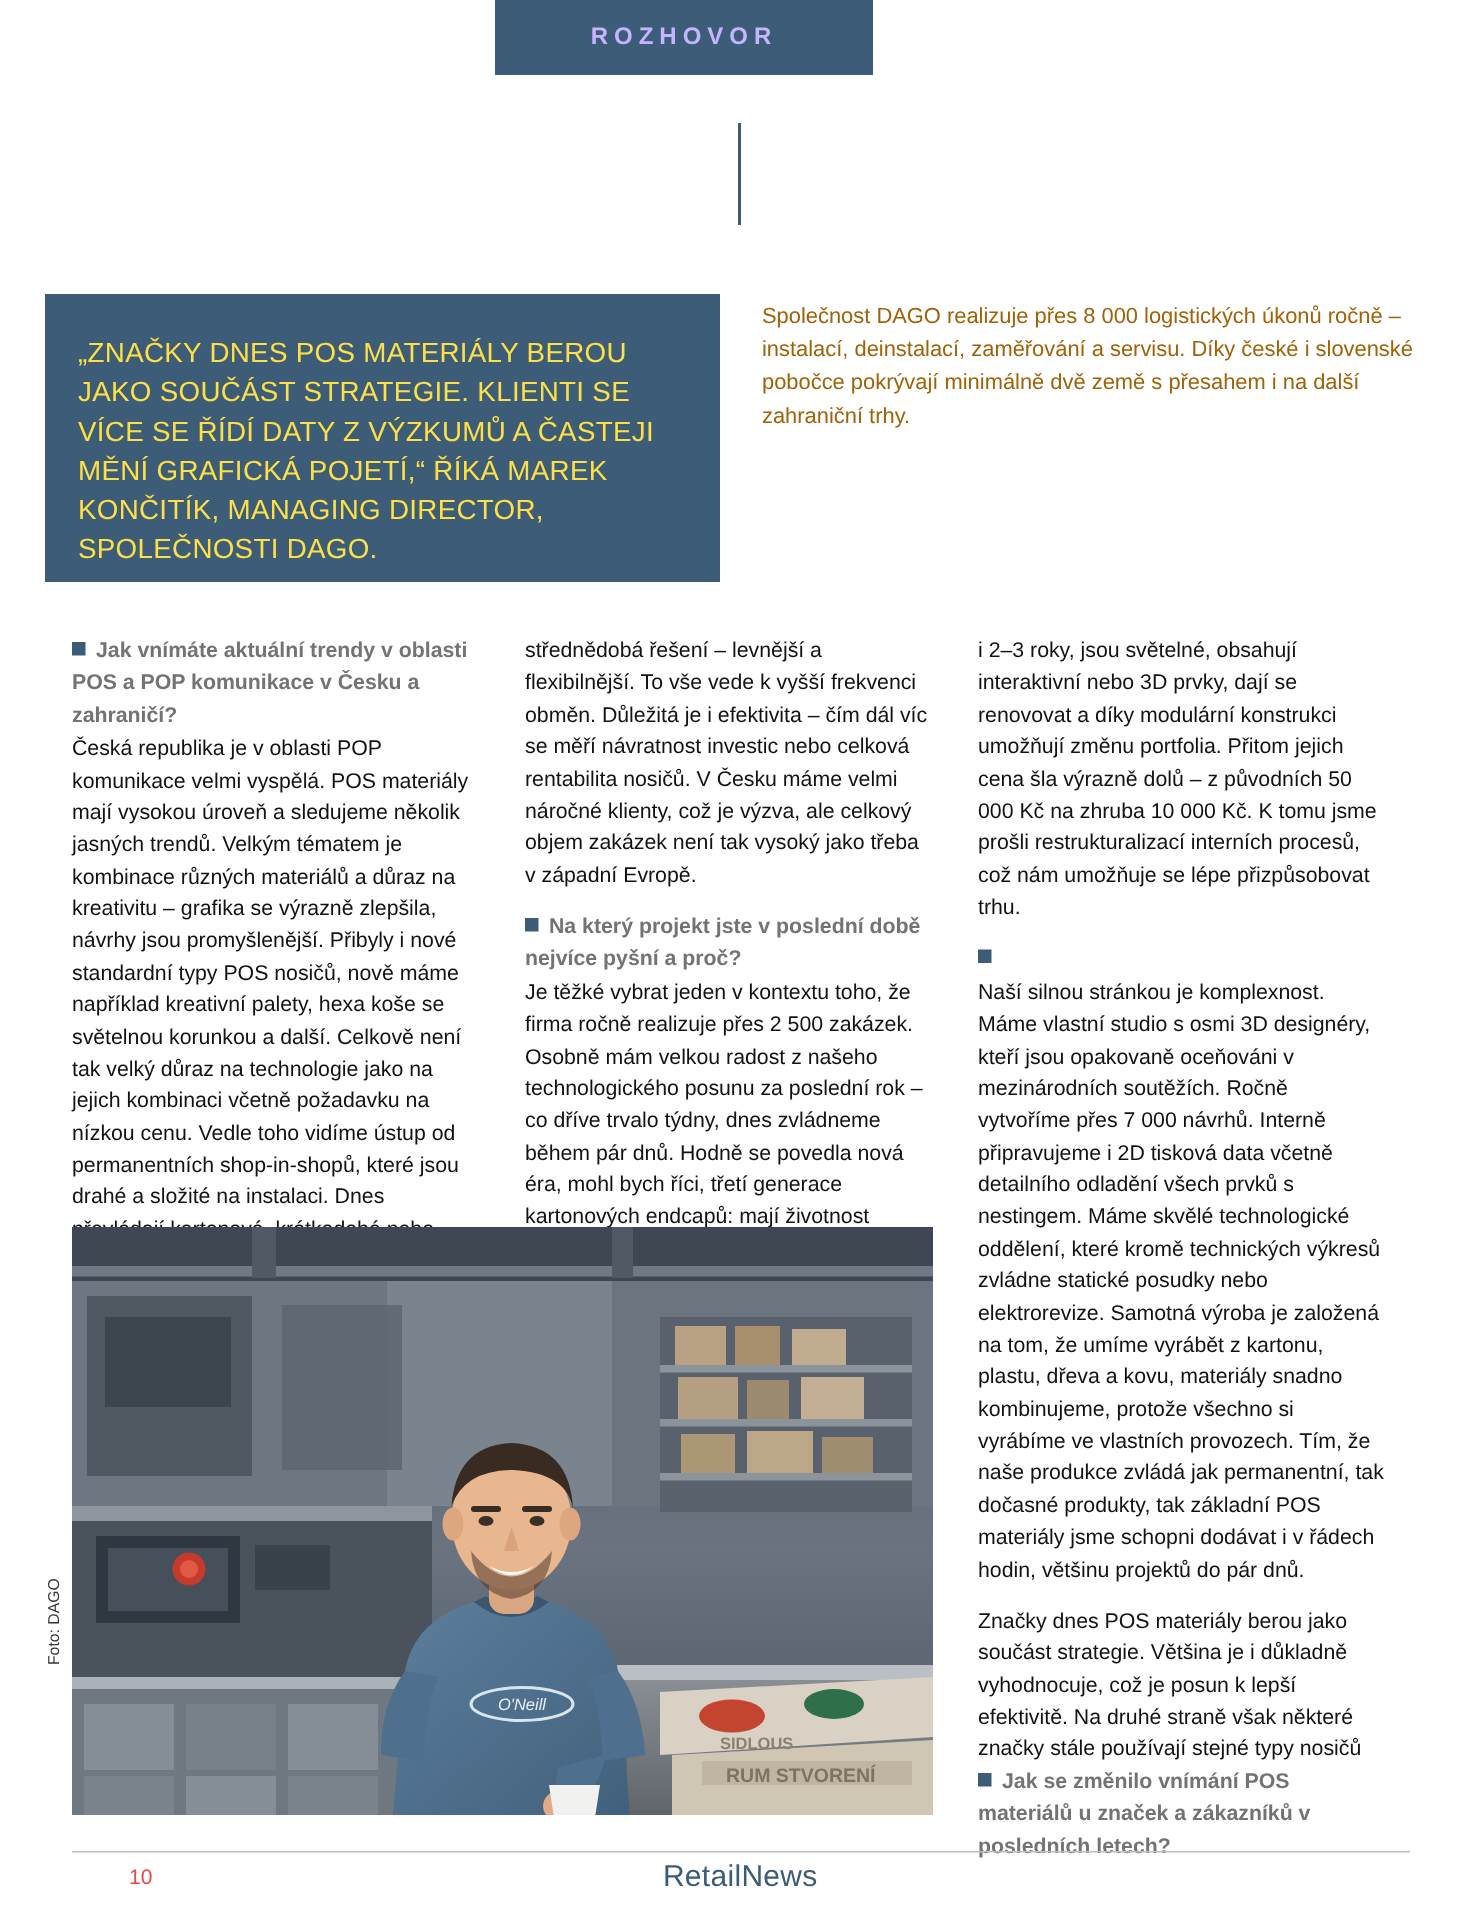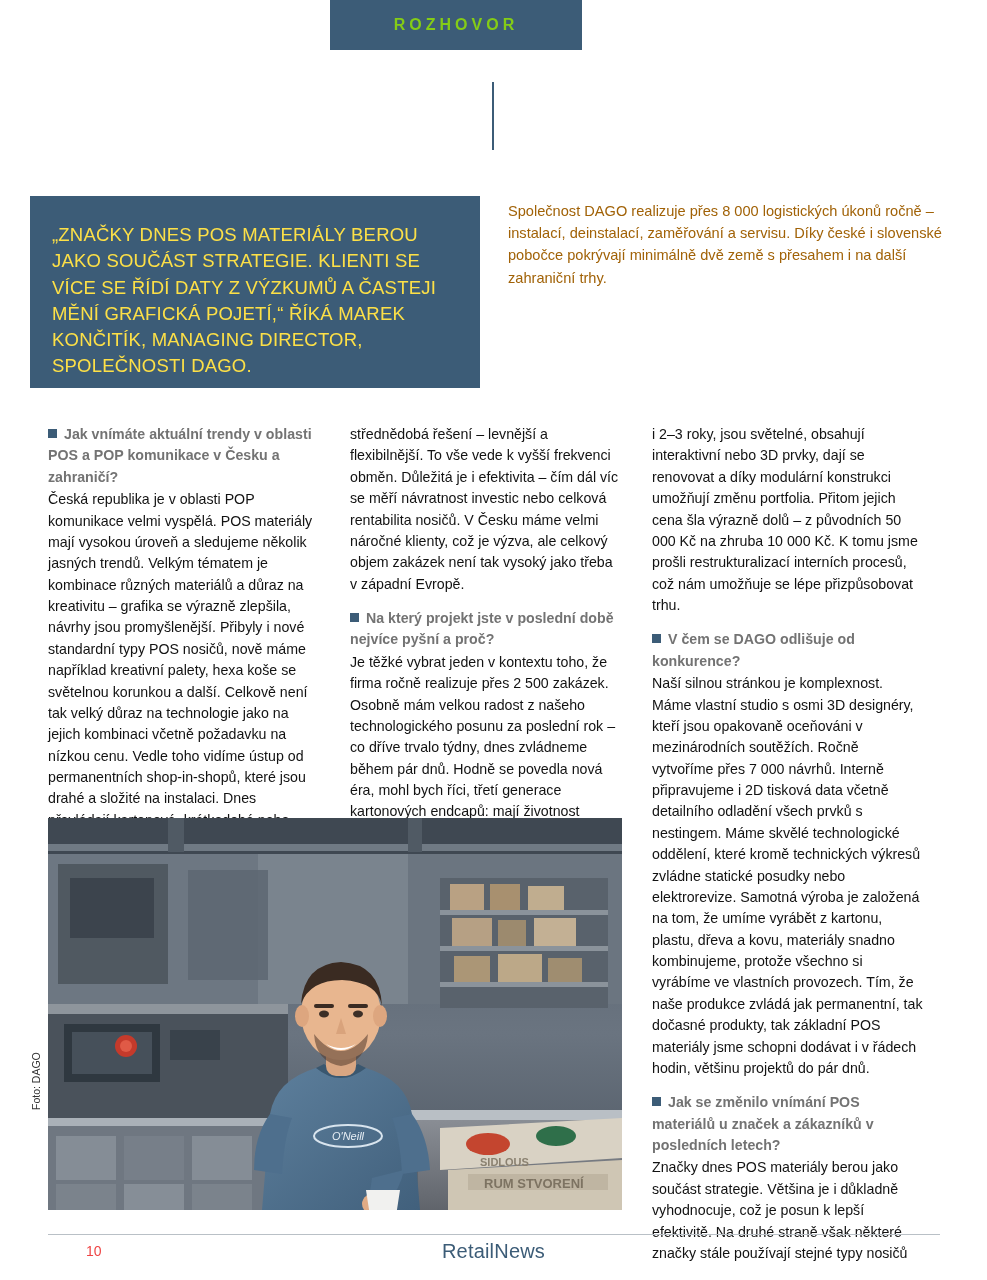--- a/index.html
+++ b/index.html
@@ -22,21 +22,21 @@
   }
 
   
   .rubric-bar {
     position: absolute;
     left: 330px;
     top: 0;
     width: 252px;
     height: 50px;
     background: #3c5c77;
-    color: #84cc16;
+    color: #c4b5fd;
     display: flex;
     align-items: center;
     justify-content: center;
     font-weight: bold;
     font-size: 16px;
     letter-spacing: 4px;
   }
 
   
   .headline {
@@ -205,28 +205,28 @@
     <p>
       <span class="q"><span class="sq"></span><span>Na který projekt jste v poslední době nejvíce pyšní a proč?</span></span>
     </p>
     <p>Je těžké vybrat jeden v kontextu toho, že firma ročně realizuje přes 2 500 zakázek. Osobně mám velkou radost z našeho technologického posunu za poslední rok – co dříve trvalo týdny, dnes zvládneme během pár dnů. Hodně se povedla nová éra, mohl bych říci, třetí generace kartonových endcapů: mají životnost</p>
   </div>
 
   <div class="col col-3">
     <p>i 2–3 roky, jsou světelné, obsahují interaktivní nebo 3D prvky, dají se renovovat a díky modulární konstrukci umožňují změnu portfolia. Přitom jejich cena šla výrazně dolů – z původních 50 000 Kč na zhruba 10 000 Kč. K tomu jsme prošli restrukturalizací interních procesů, což nám umožňuje se lépe přizpůsobovat trhu.</p>
     <span class="gap-before"></span>
     <p>
-      <span class="q"><span class="sq"></span><span>V čem se DAGO odlišuje od konkurence?</span></span>
+      <span class="q"><span class="sq"></span></span>
     </p>
     <p>Naší silnou stránkou je komplexnost. Máme vlastní studio s osmi 3D designéry, kteří jsou opakovaně oceňováni v mezinárodních soutěžích. Ročně vytvoříme přes 7 000 návrhů. Interně připravujeme i 2D tisková data včetně detailního odladění všech prvků s nestingem. Máme skvělé technologické oddělení, které kromě technických výkresů zvládne statické posudky nebo elektrorevize. Samotná výroba je založená na tom, že umíme vyrábět z kartonu, plastu, dřeva a kovu, materiály snadno kombinujeme, protože všechno si vyrábíme ve vlastních provozech. Tím, že naše produkce zvládá jak permanentní, tak dočasné produkty, tak základní POS materiály jsme schopni dodávat i v řádech hodin, většinu projektů do pár dnů.</p>
     <span class="gap-before"></span>
+    <p>Značky dnes POS materiály berou jako součást strategie. Většina je i důkladně vyhodnocuje, což je posun k lepší efektivitě. Na druhé straně však některé značky stále používají stejné typy nosičů</p>
     <p>
       <span class="q"><span class="sq"></span><span>Jak se změnilo vnímání POS materiálů u značek a zákazníků v posledních letech?</span></span>
     </p>
-    <p>Značky dnes POS materiály berou jako součást strategie. Většina je i důkladně vyhodnocuje, což je posun k lepší efektivitě. Na druhé straně však některé značky stále používají stejné typy nosičů</p>
   </div>
 
   <div class="photo">
     <svg width="574" height="392" viewBox="0 0 574 392">
       <defs>
         <linearGradient id="bgGrad" x1="0" y1="0" x2="0" y2="1">
           <stop offset="0%" stop-color="#55606c"></stop>
           <stop offset="55%" stop-color="#6a7480"></stop>
           <stop offset="100%" stop-color="#4c5560"></stop>
         </linearGradient>

